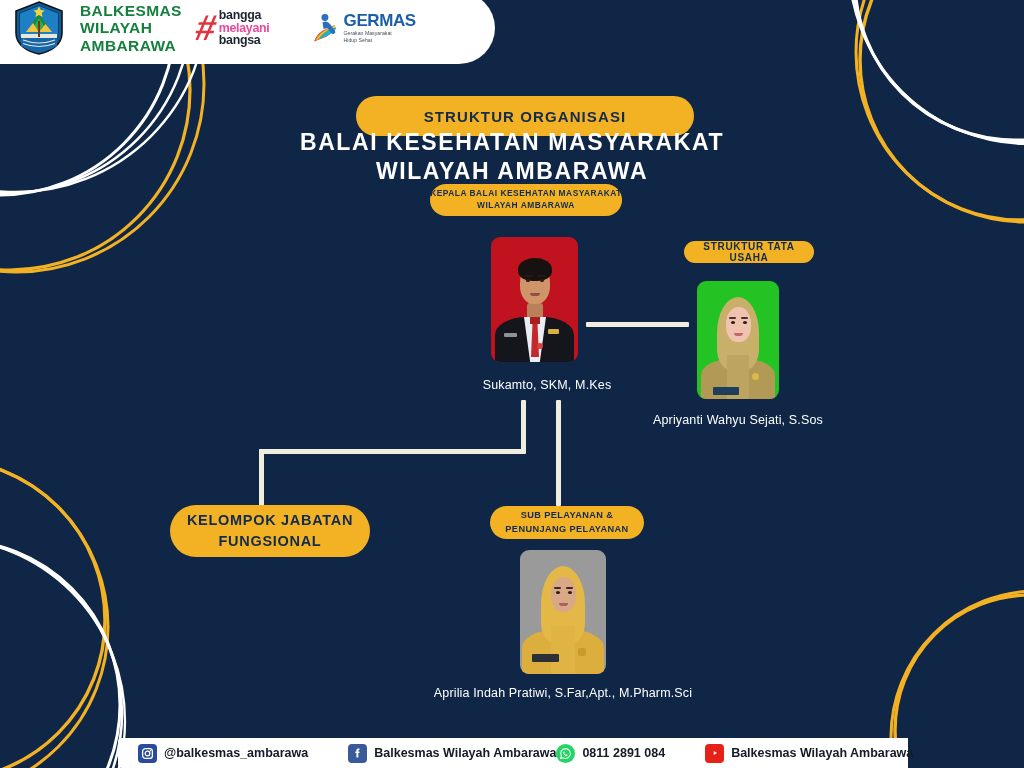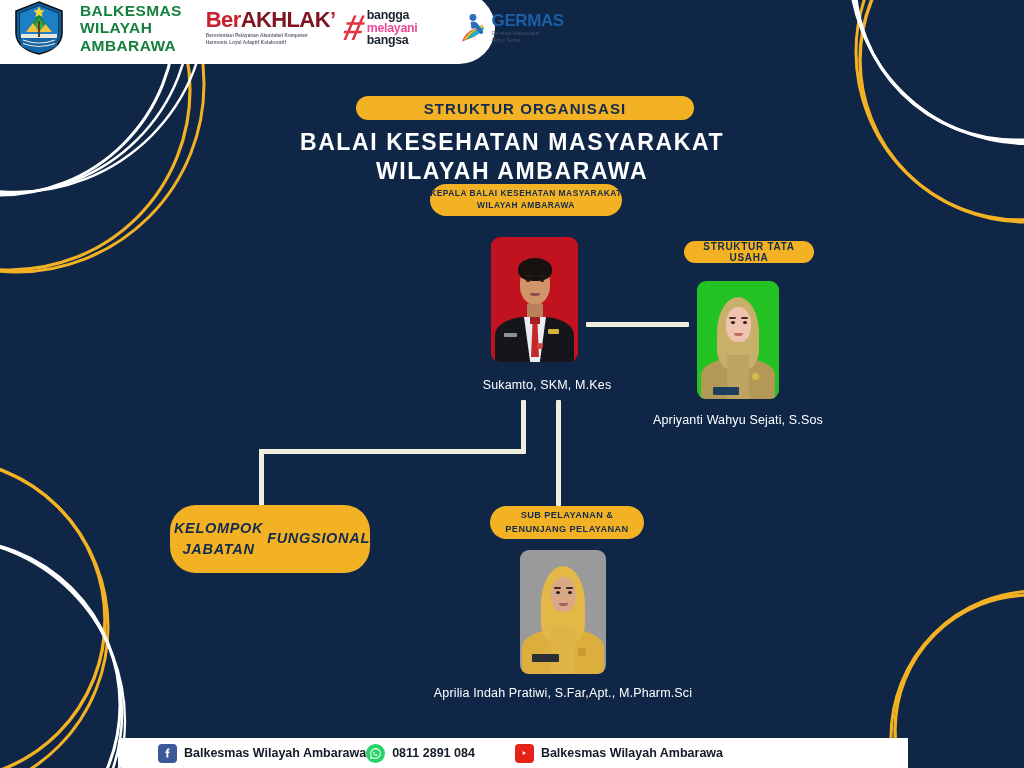--- a/index.html
+++ b/index.html
@@ -38,30 +38,30 @@
   .logo-germas{width:104px;flex:0 0 auto;display:flex;align-items:center;gap:3px;}
   .germas-txt .g-main{font-size:17px;font-weight:bold;color:#1a5fa8;letter-spacing:-.4px;line-height:1;}
   .germas-txt .g-sub{font-size:5.2px;color:#44505e;line-height:1.35;margin-top:1px;}
 
   
   .chip{
     position:absolute;background:#f2b224;color:#132b4e;border-radius:30px;
     display:flex;align-items:center;justify-content:center;text-align:center;
     font-weight:bold;box-sizing:border-box;z-index:12;
   }
-  #struktur-chip{left:356px;top:96px;width:338px;height:24px;font-size:15px;letter-spacing:1.1px;}
+  #struktur-chip{left:356px;top:96px;width:338px;height:40px;font-size:15px;letter-spacing:1.1px;}
   .maintitle{
     position:absolute;left:0;right:0;top:128px;text-align:center;color:#fff;
     font-weight:bold;font-size:23px;line-height:1.28;letter-spacing:1.6px;z-index:12;
   }
   #kepala-chip{left:430px;top:184px;width:192px;height:32px;font-size:8.4px;line-height:1.38;
     letter-spacing:.5px;flex-direction:column;border-radius:16px;}
   #kasubag-chip{left:684px;top:241px;width:130px;height:22px;font-size:10px;letter-spacing:.7px;}
-  #kjf-chip{left:170px;top:505px;width:200px;height:68px;font-size:14.5px;line-height:1.45;
-    letter-spacing:.7px;border-radius:26px;font-style:italic;}
+  #kjf-chip{left:170px;top:505px;width:200px;height:52px;font-size:14.5px;line-height:1.45;
+    letter-spacing:.7px;flex-direction:column;border-radius:26px;}
   #sub-chip{left:490px;top:506px;width:154px;height:33px;font-size:9.2px;line-height:1.45;
     letter-spacing:.4px;flex-direction:column;border-radius:17px;}
 
   
   .line{position:absolute;background:#f0eedf;z-index:6;border-radius:1px;}
 
   
   .photo{position:absolute;border-radius:9px;overflow:hidden;z-index:10;}
   .photo .bg{position:absolute;inset:0;}
   .photo .person{position:absolute;left:0;right:0;bottom:0;top:0;}
@@ -155,29 +155,20 @@
         <path d="M27 6.5 l1.7 3.6 3.9.4-2.9 2.6.9 3.8-3.6-2-3.6 2 .9-3.8-2.9-2.6 3.9-.4z" fill="#f5d43d"></path>
         <path d="M11 40 q16 6 32 0" stroke="#e9e6dc" stroke-width="1.2" fill="none"></path>
         <path d="M11 43.5 q16 6 32 0" stroke="#e9e6dc" stroke-width="1.2" fill="none"></path>
       </svg>
     </div>
 
     <div class="org-name">BALKESMAS
 WILAYAH
 AMBARAWA</div>
 
-    <div class="logo-berakhlak">
-      <div class="ba-word">
-        <span>Ber</span><span class="dark">AKHLAK</span><span style="color:#c8202e;">’</span>
-      </div>
-      <div class="ba-sub">
-        <div>Berorientasi Pelayanan Akuntabel Kompeten</div>
-        <div>Harmonis Loyal Adaptif Kolaboratif</div>
-      </div>
-    </div>
 
     <div class="logo-bangga">
       <div class="hash">#</div>
       <div class="bangga-lines">
         <div>bangga</div>
         <div class="red">melayani</div>
         <div>bangsa</div>
       </div>
     </div>
 
@@ -290,20 +281,30 @@
       <div class="mouth" style="left:39px;top:53px;width:9px;height:3px;background:#a9615b;"></div>
       <div class="shirt" style="left:31px;top:76px;width:24px;height:48px;background:#e0b345;"></div>
       <div style="position:absolute;left:12px;top:104px;width:27px;height:8px;background:#2a2f38;border-radius:1px;"></div>
       <div class="badge" style="left:58px;top:98px;width:8px;height:8px;background:#c99a2e;border-radius:2px;"></div>
     </div>
   </div>
   <div class="cap" style="left:398px;top:686px;width:330px;">Aprilia Indah Pratiwi, S.Far,Apt., M.Pharm.Sci</div>
 
   <div class="footer">
 
+    <div class="fitem" style="margin-left:20px;">
+      <span class="ico" style="background:#2a4a9c;">
+        <svg width="13" height="13" viewBox="0 0 24 24" fill="none" stroke="#fff" stroke-width="2.4">
+          <rect x="3" y="3" width="18" height="18" rx="5"></rect>
+          <circle cx="12" cy="12" r="4.3"></circle>
+          <circle cx="17.2" cy="6.8" r="1.3" fill="#fff" stroke="none"></circle>
+        </svg>
+      </span>
+      <span class="lbl">@balkesmas_ambarawa</span>
+    </div>
 
     <div class="fitem" style="margin-left:40px;">
       <span class="ico" style="background:#3b5998;">
         <svg width="13" height="13" viewBox="0 0 24 24">
           <path d="M15.6 8.2h-2.1V6.8c0-.7.2-1.1 1.1-1.1h1V2.9c-.4 0-1.2-.1-2.1-.1-2.1 0-3.5 1.3-3.5 3.6v1.8H8v3h2v8.4h3.5V11.2h2.2z" fill="#fff"></path>
         </svg>
       </span>
       <span class="lbl">Balkesmas Wilayah Ambarawa</span>
     </div>
 

